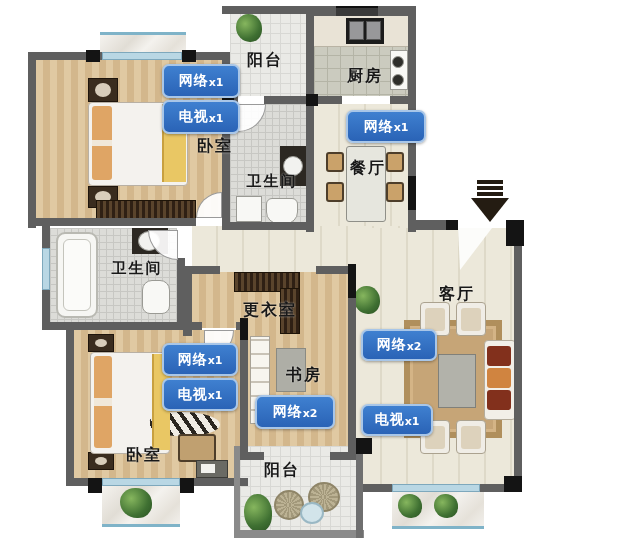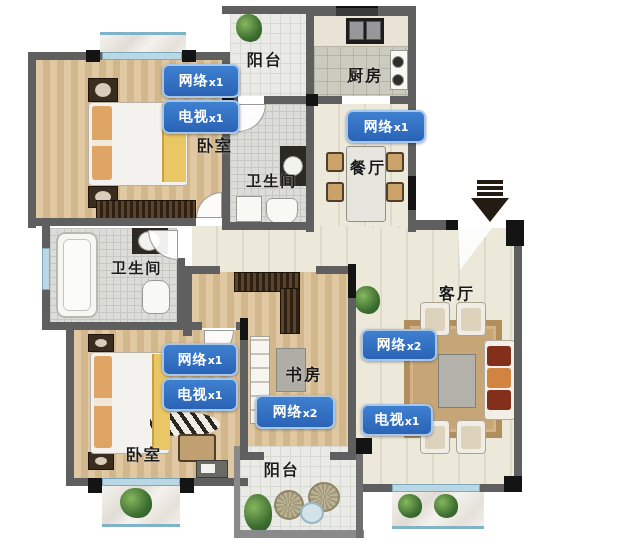--- a/index.html
+++ b/index.html
@@ -359,20 +359,21 @@
   <div class="plant" id="plantBay1"></div>
   <div class="plant" id="plantBay2"></div>
   <div class="plant" id="plantBay3"></div>
 
   <div class="rname" id="rl-balc-t">阳台</div>
   <div class="rname" id="rl-kitchen">厨房</div>
   <div class="rname" id="rl-bed-tl">卧室</div>
   <div class="rname" id="rl-bath-t">卫生间</div>
   <div class="rname" id="rl-dining">餐厅</div>
   <div class="rname" id="rl-bath-l">卫生间</div>
+  <div class="rname" id="rl-dress">更衣室</div>
   <div class="rname" id="rl-living">客厅</div>
   <div class="rname" id="rl-study">书房</div>
   <div class="rname" id="rl-bed-bl">卧室</div>
   <div class="rname" id="rl-balc-b">阳台</div>
 
   <div class="label" id="pl1">
     <span class="t">网络</span>
     <span class="c">x1</span>
   </div>
   <div class="label" id="pl2">

